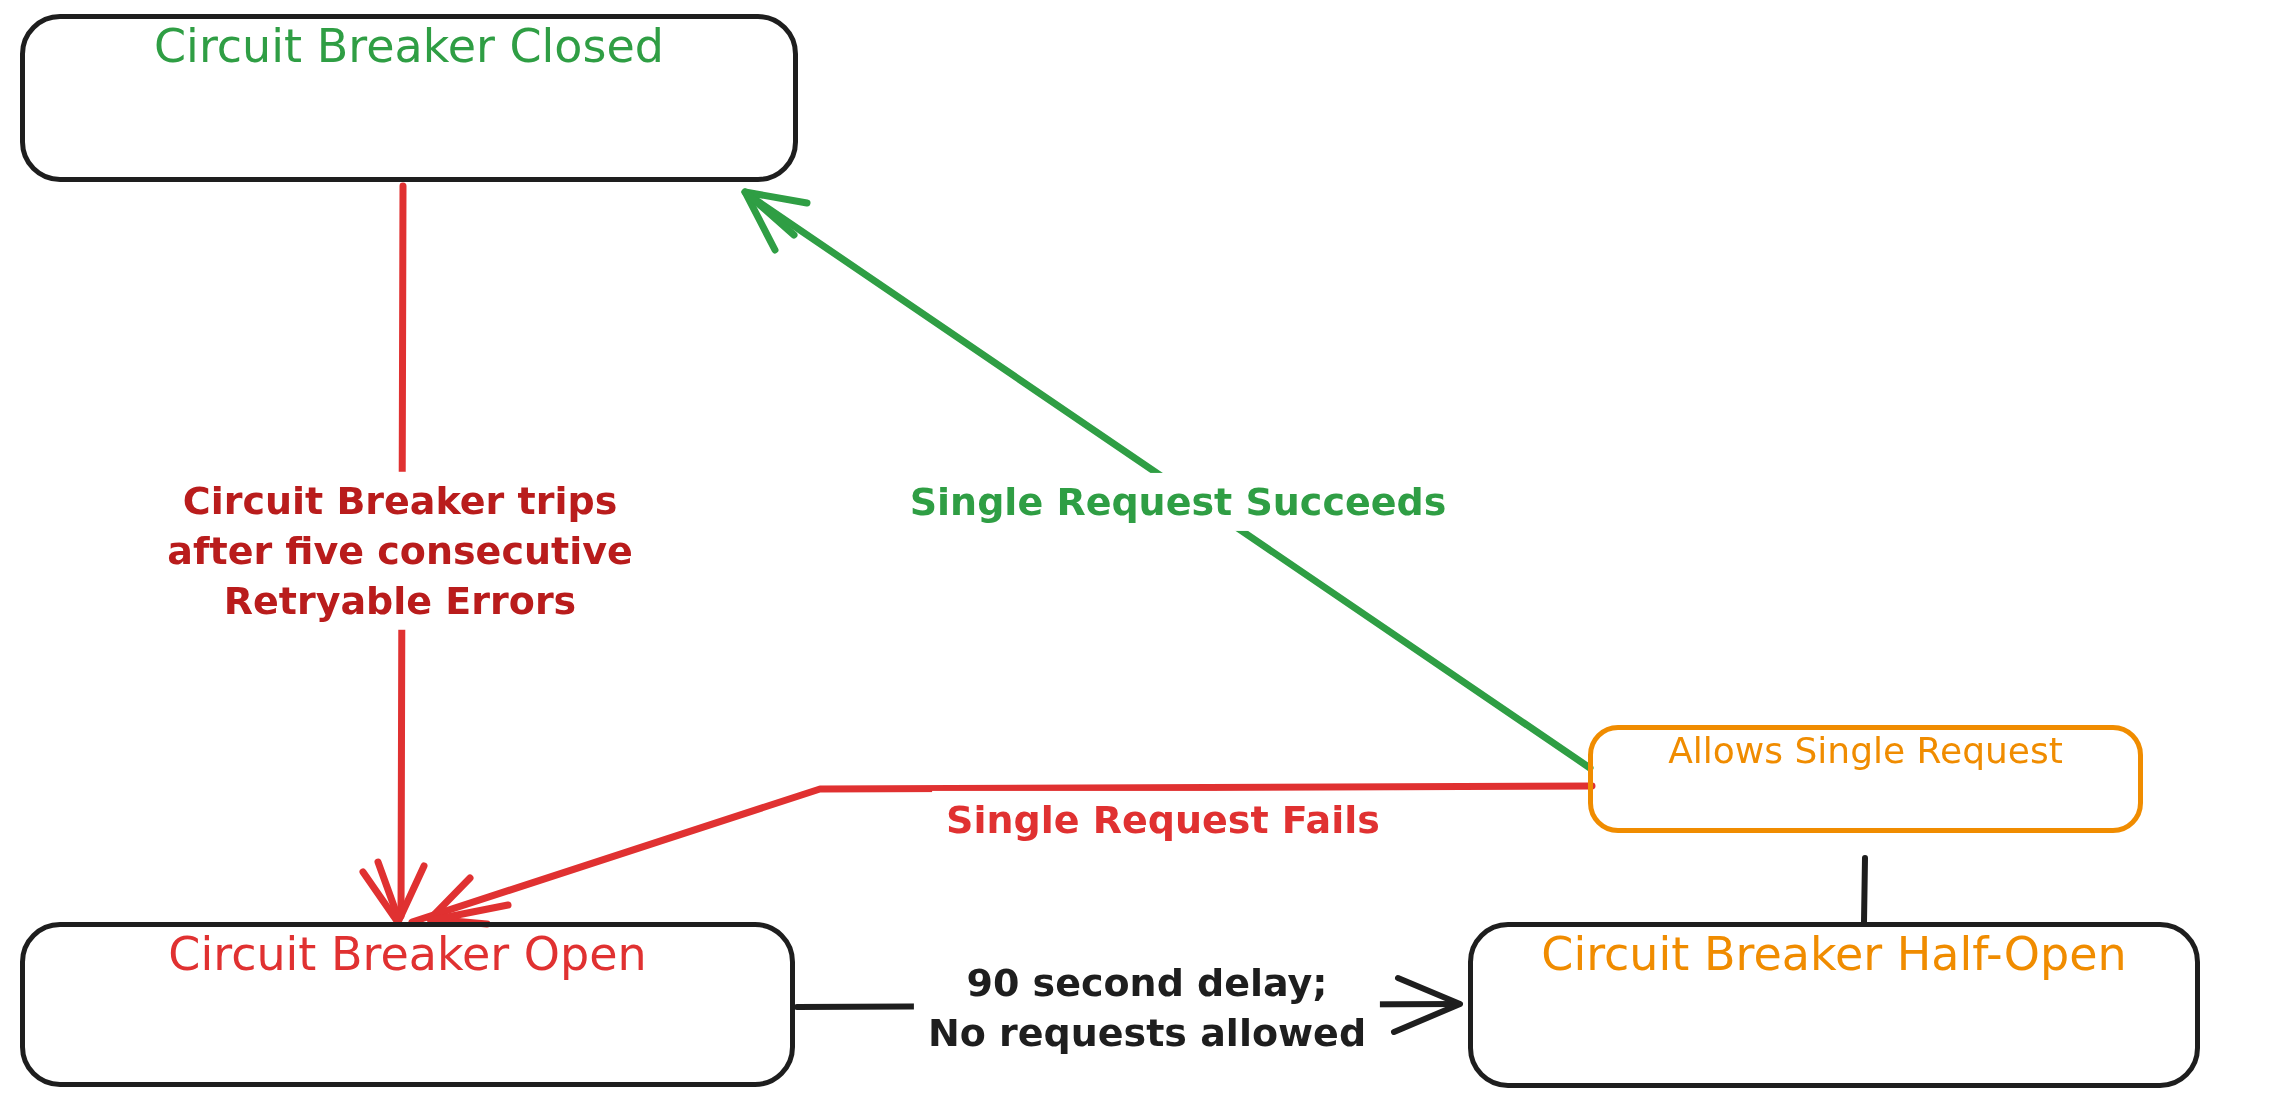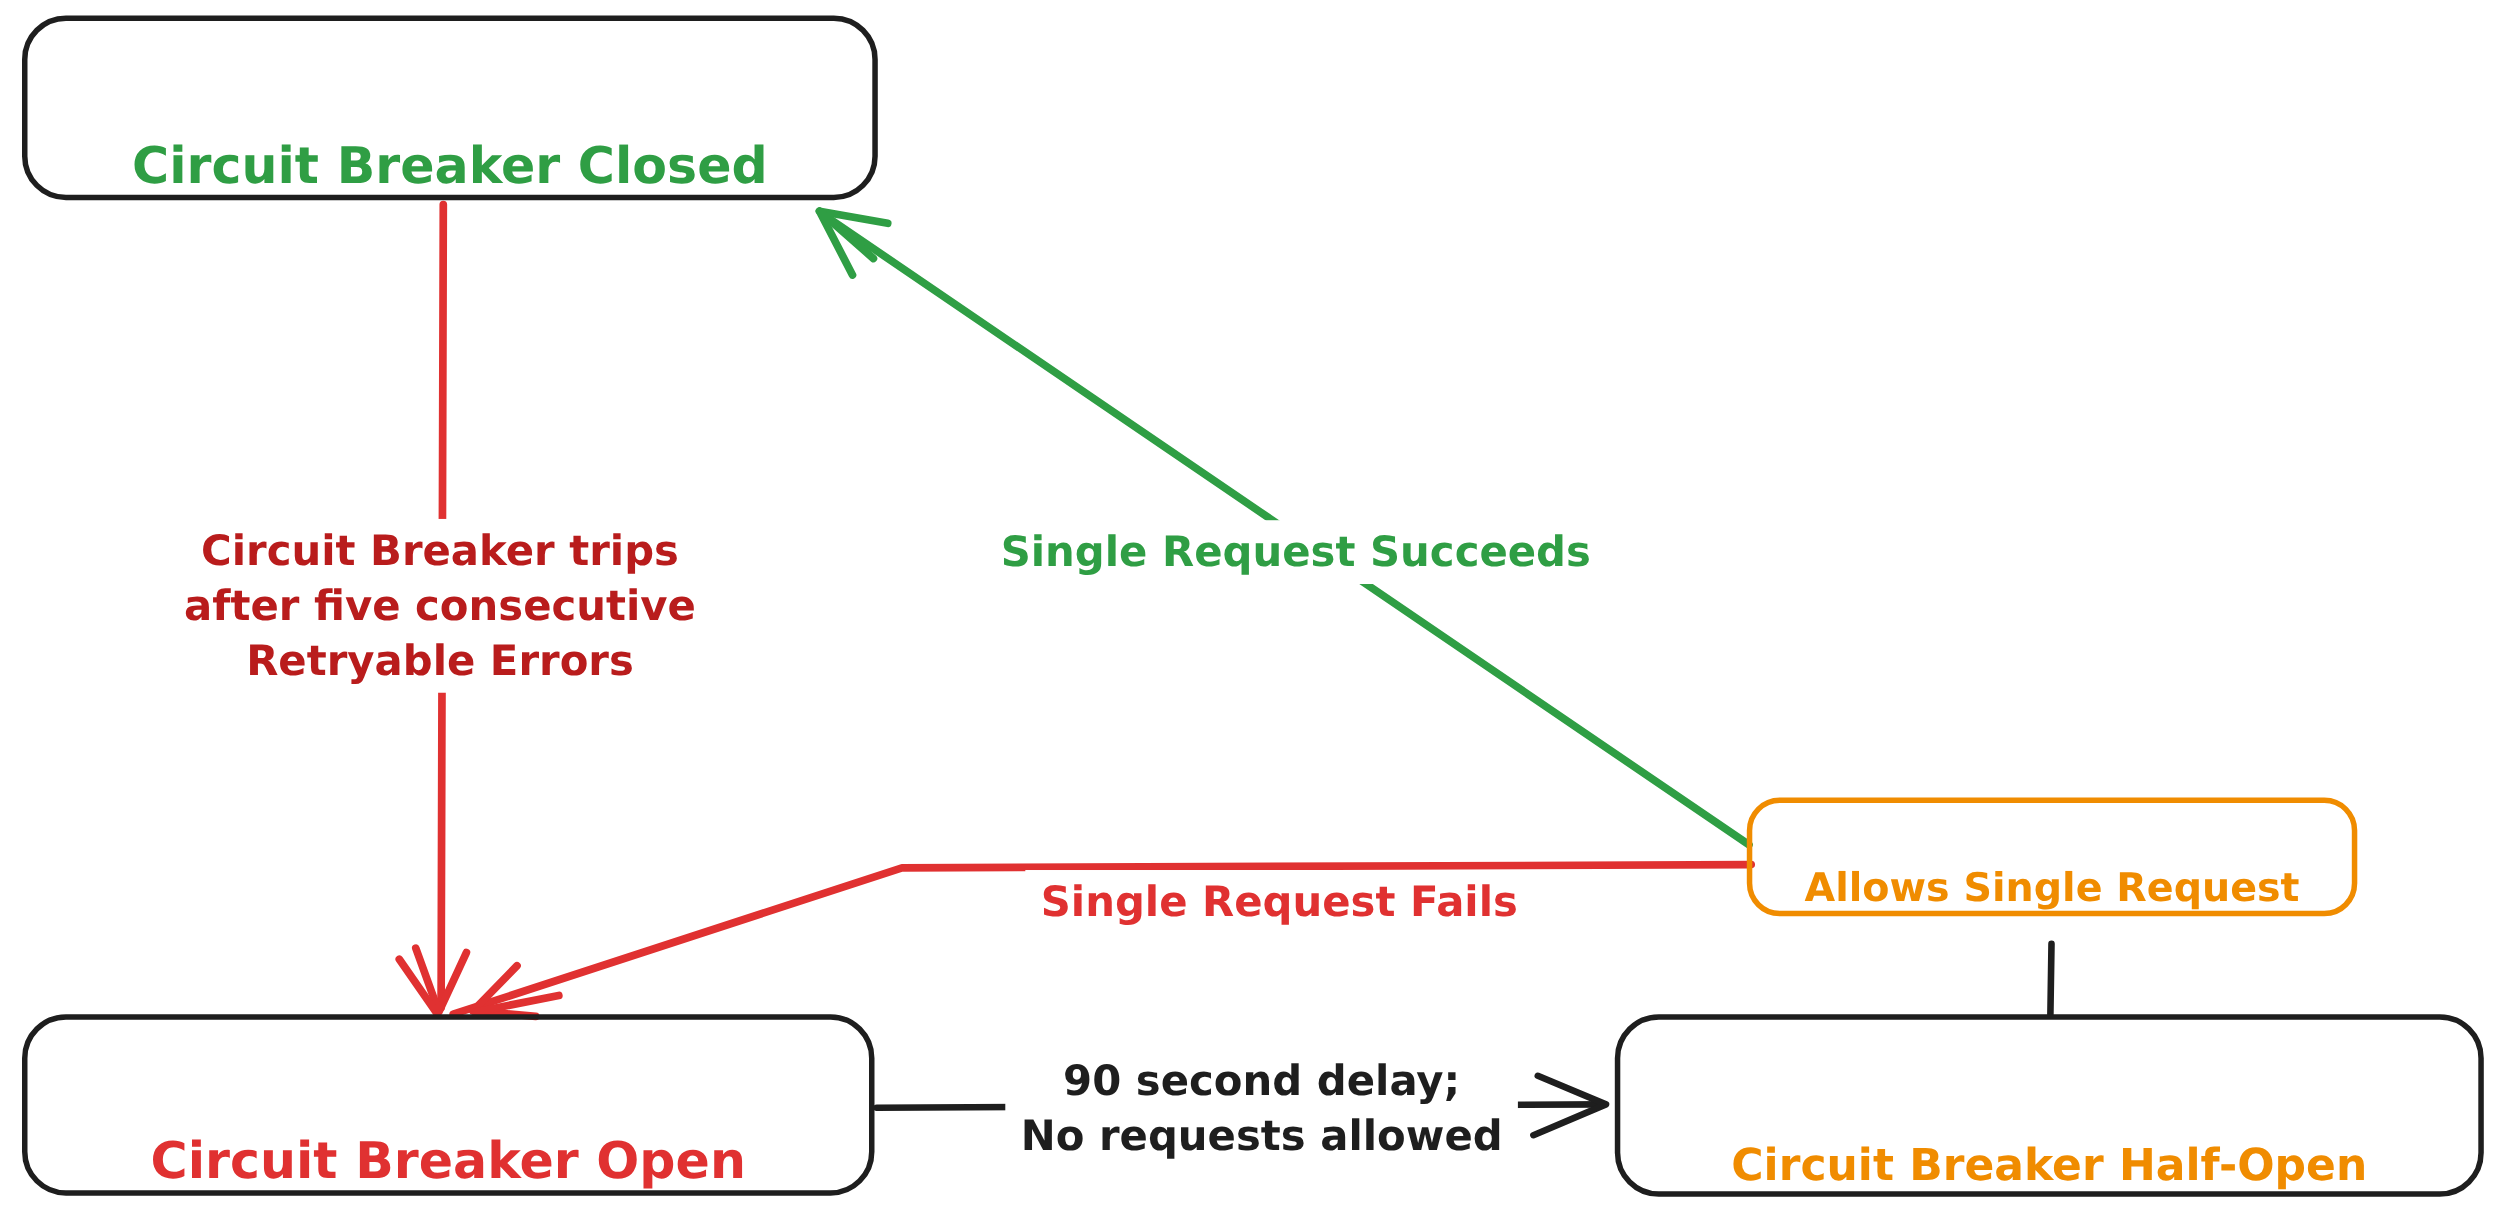--- a/index.html
+++ b/index.html
@@ -18,32 +18,32 @@
   .edges-layer {
     position: absolute;
     left: 0;
     top: 0;
     width: 2272px;
     height: 1107px;
   }
   .node {
     position: absolute;
     display: flex;
-    align-items: flex-end;
+    align-items: flex-start;
     justify-content: center;
     border: 5px solid #1e1e1e;
     border-radius: 40px;
     background: transparent;
     box-sizing: border-box;
     text-align: center;
-    font-weight: bold;
+    font-weight: normal;
   }
   .node-closed      { left: 20px;   top: 14px;  width: 778px; height: 168px; color: #2f9e44; font-size: 46px; }
   .node-open        { left: 20px;   top: 922px; width: 775px; height: 165px; color: #e03131; font-size: 46px; }
-  .node-half-open   { left: 1468px; top: 922px; width: 790px; height: 166px; color: #f08c00; font-size: 40px; }
+  .node-half-open   { left: 1468px; top: 922px; width: 732px; height: 166px; color: #f08c00; font-size: 46px; }
   .node-allows      { left: 1588px; top: 725px; width: 555px; height: 108px; color: #f08c00; font-size: 36px;
                       border-color: #f08c00; border-radius: 30px; }
   .edge-label {
     position: absolute;
     transform: translate(-50%, -50%);
     background: #ffffff;
     padding: 4px 14px;
     text-align: center;
     white-space: pre-line;
     font-size: 38px;

